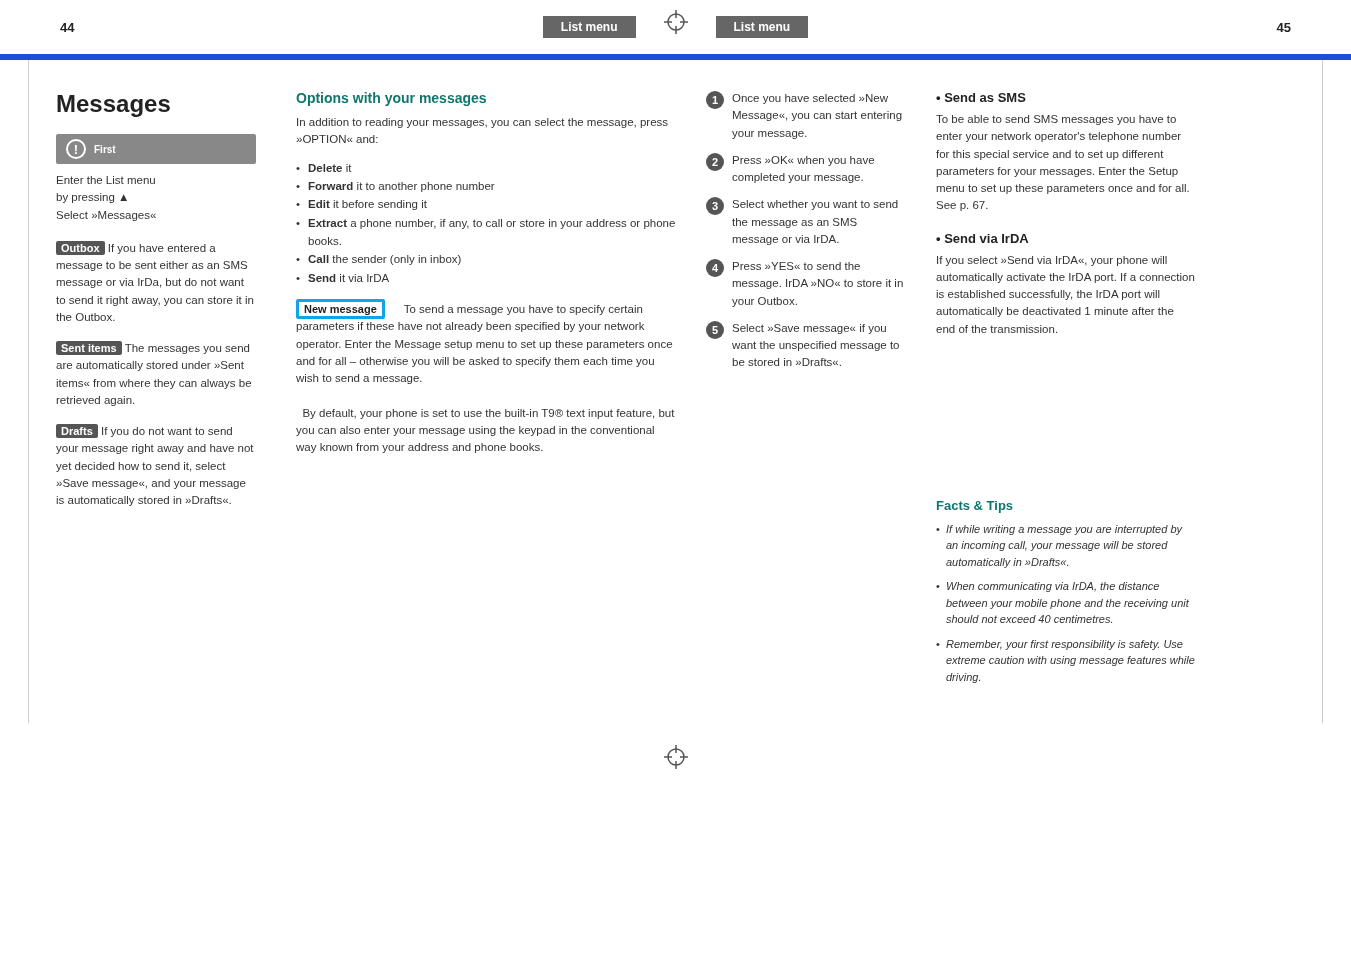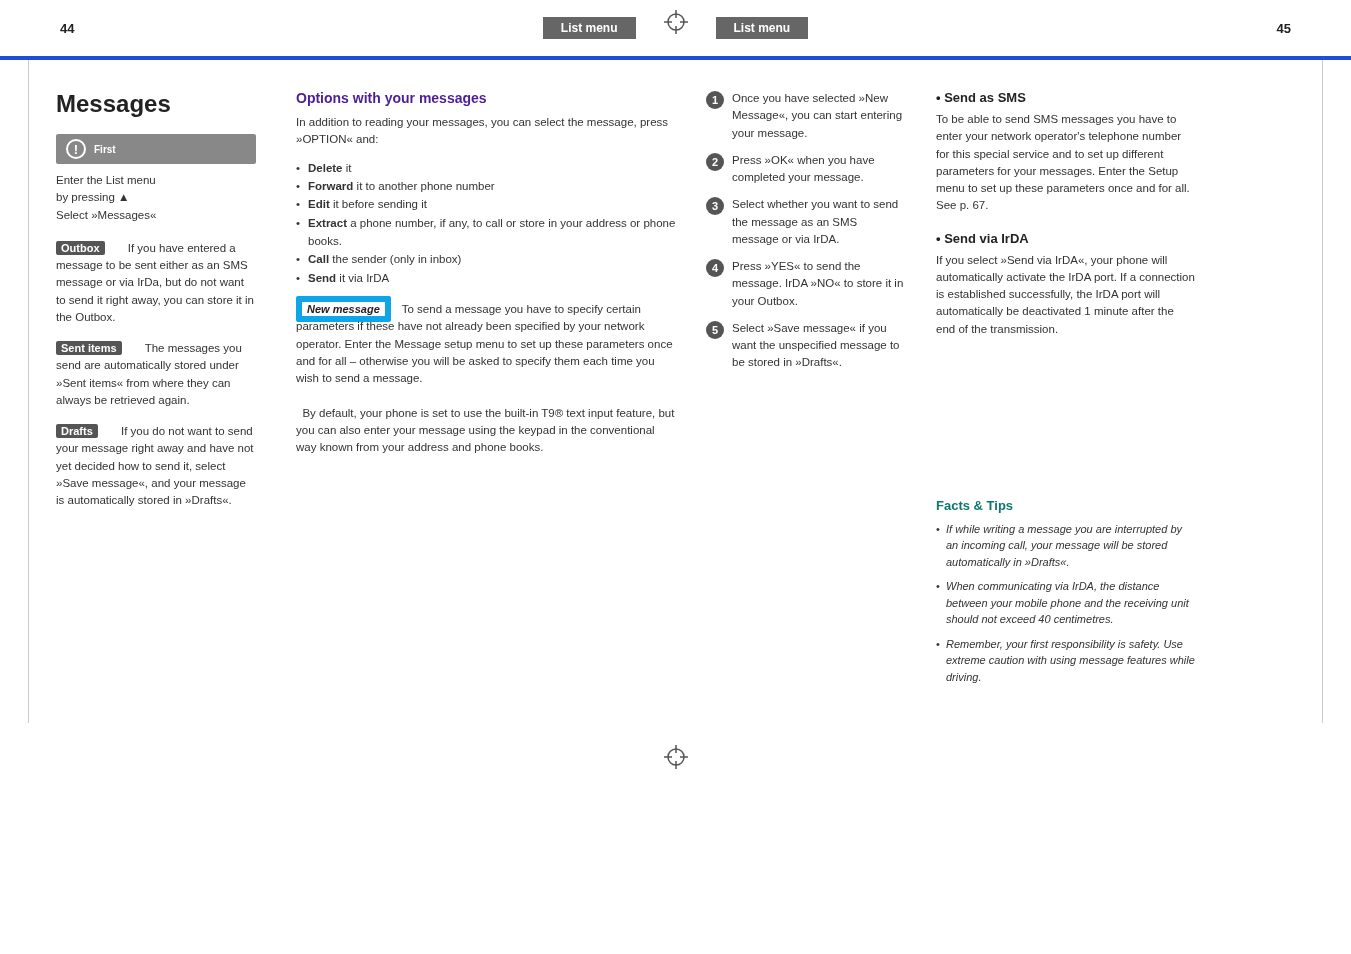--- a/index.html
+++ b/index.html
@@ -13,21 +13,21 @@
       position: relative;
     }
 
     
     .header-bar {
       display: flex;
       justify-content: space-between;
       align-items: center;
       padding: 0 60px;
       height: 60px;
-      border-bottom: 4px solid #1d4ed8;
+      border-bottom: 6px solid #1d4ed8;
       position: relative;
     }
     .page-number-left {
       font-size: 13px;
       font-weight: bold;
       color: #222;
     }
     .page-number-right {
       font-size: 13px;
       font-weight: bold;
@@ -124,44 +124,43 @@
       line-height: 1.5;
       color: #333;
     }
     .inline-label {
       background: #555;
       color: #fff;
       font-weight: bold;
       padding: 1px 5px;
       font-size: 11px;
       border-radius: 2px;
-      margin-right: 20px;
+      margin-right: 0;
     }
     .inline-label-outline {
-      border: 6px solid #0ea5e9;
+      border: 3px solid #0ea5e9;
       color: #222;
       font-weight: bold;
       padding: 1px 5px;
       font-size: 11px;
       border-radius: 2px;
-      margin-right: 8px;
-      font-style: italic;
+      margin-right: 16px;
     }
 
     
     .col-middle {
       flex: 1;
       padding: 0 20px;
       max-width: 420px;
     }
 
     .options-title {
       font-size: 14px;
       font-weight: bold;
-      color: #4c1d95;
+      color: #0f766e;
       margin-bottom: 8px;
     }
 
     .options-intro {
       font-size: 11.5px;
       line-height: 1.5;
       color: #333;
       margin-bottom: 10px;
     }
 

